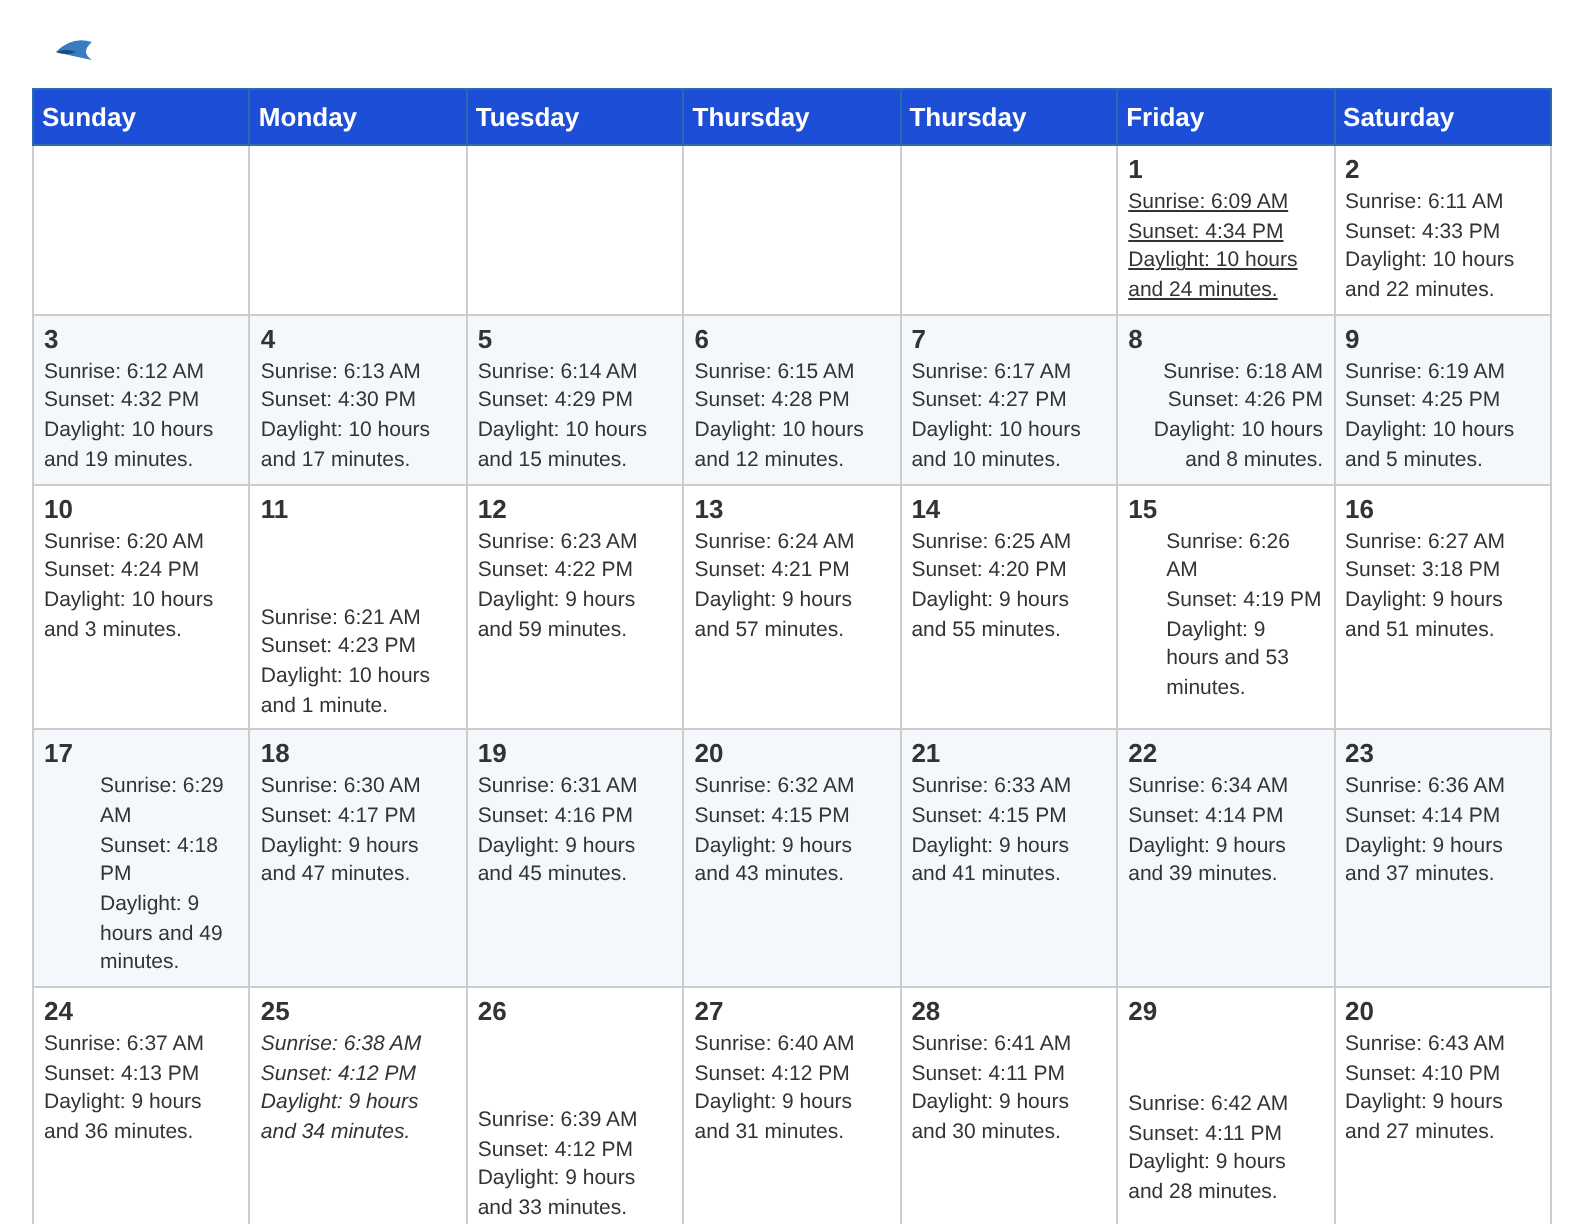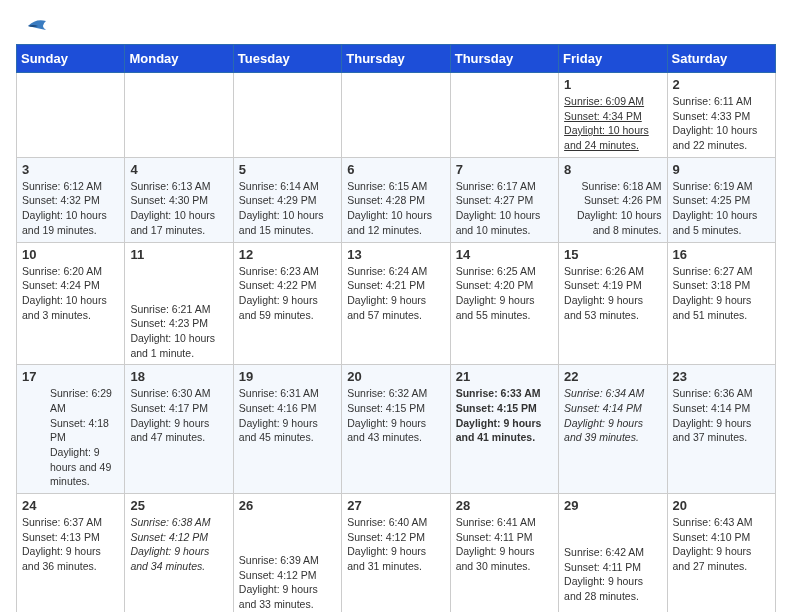--- a/index.html
+++ b/index.html
@@ -196,21 +196,21 @@
 Daylight: 9 hours and 57 minutes.</div>
         </td>
         <td>
           <span class="day-number">14</span>
           <div class="day-info" style="white-space: pre-line;">Sunrise: 6:25 AM
 Sunset: 4:20 PM
 Daylight: 9 hours and 55 minutes.</div>
         </td>
         <td>
           <span class="day-number">15</span>
-          <div class="day-info" style="white-space: pre-line;">Sunrise: 6:26 AM
+          <div class="day-info" style="white-space: pre-line; margin-left: 19px;">Sunrise: 6:26 AM
 Sunset: 4:19 PM
 Daylight: 9 hours and 53 minutes.</div>
         </td>
         <td>
           <span class="day-number">16</span>
           <div class="day-info" style="white-space: pre-line;">Sunrise: 6:27 AM
 Sunset: 3:18 PM
 Daylight: 9 hours and 51 minutes.</div>
         </td>
       </tr>
@@ -234,27 +234,27 @@
 Daylight: 9 hours and 45 minutes.</div>
         </td>
         <td>
           <span class="day-number">20</span>
           <div class="day-info" style="white-space: pre-line;">Sunrise: 6:32 AM
 Sunset: 4:15 PM
 Daylight: 9 hours and 43 minutes.</div>
         </td>
         <td>
           <span class="day-number">21</span>
-          <div class="day-info" style="white-space: pre-line; font-weight: bold;">Sunrise: 6:33 AM
+          <div class="day-info" style="white-space: pre-line;">Sunrise: 6:33 AM
 Sunset: 4:15 PM
 Daylight: 9 hours and 41 minutes.</div>
         </td>
         <td>
           <span class="day-number">22</span>
-          <div class="day-info" style="white-space: pre-line; font-style: italic;">Sunrise: 6:34 AM
+          <div class="day-info" style="white-space: pre-line;">Sunrise: 6:34 AM
 Sunset: 4:14 PM
 Daylight: 9 hours and 39 minutes.</div>
         </td>
         <td>
           <span class="day-number">23</span>
           <div class="day-info" style="white-space: pre-line;">Sunrise: 6:36 AM
 Sunset: 4:14 PM
 Daylight: 9 hours and 37 minutes.</div>
         </td>
       </tr>

